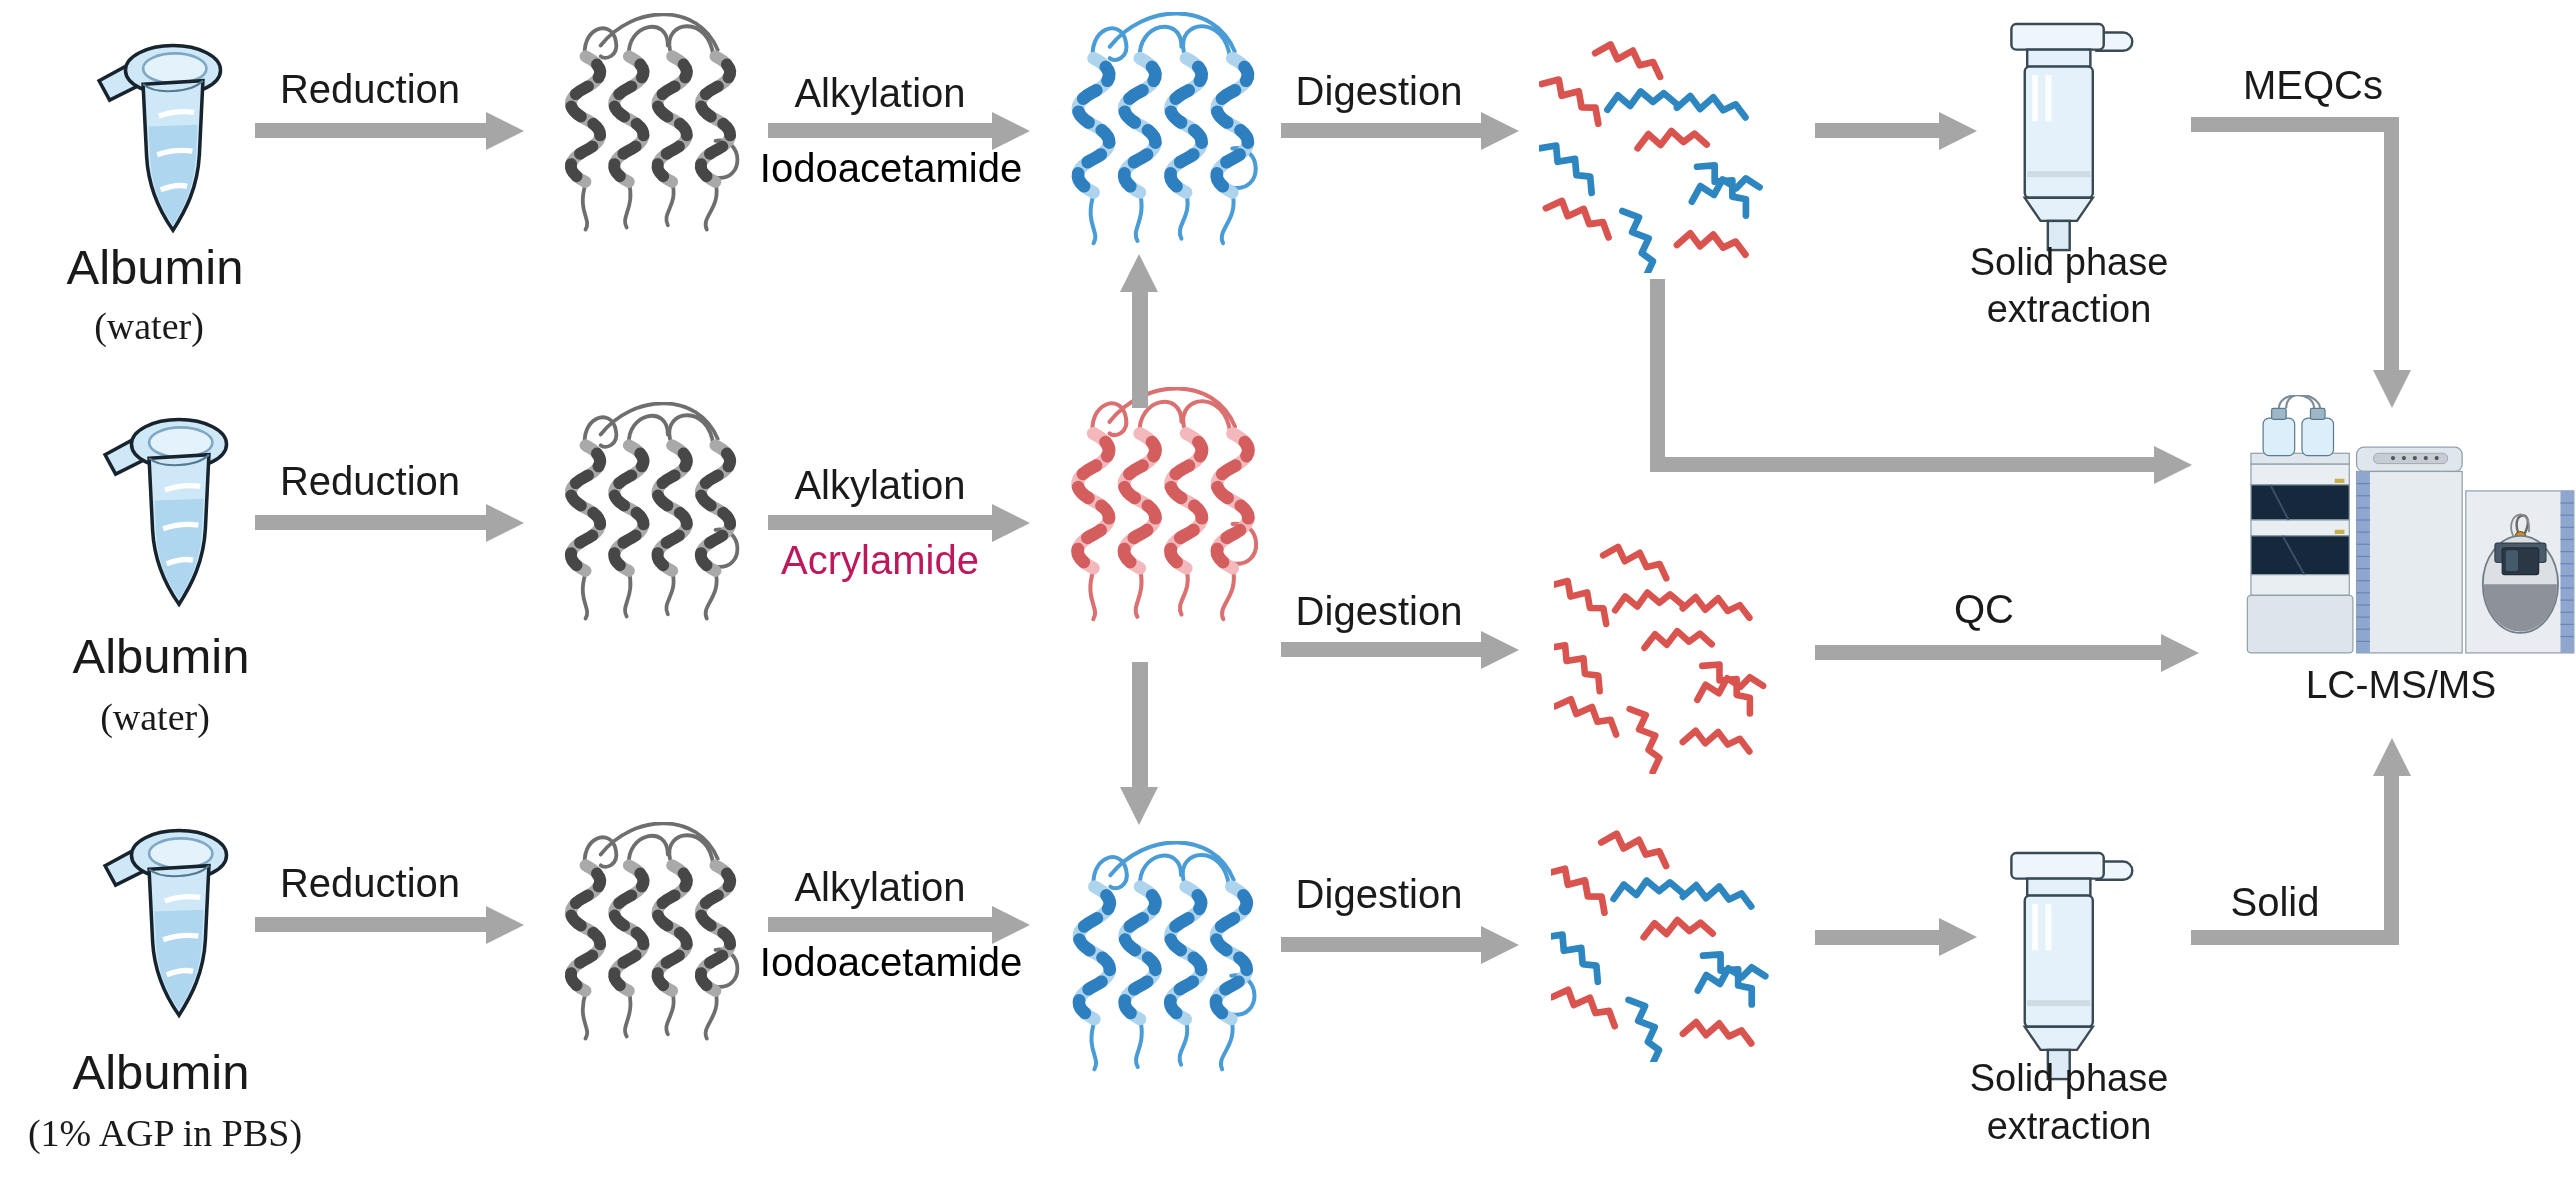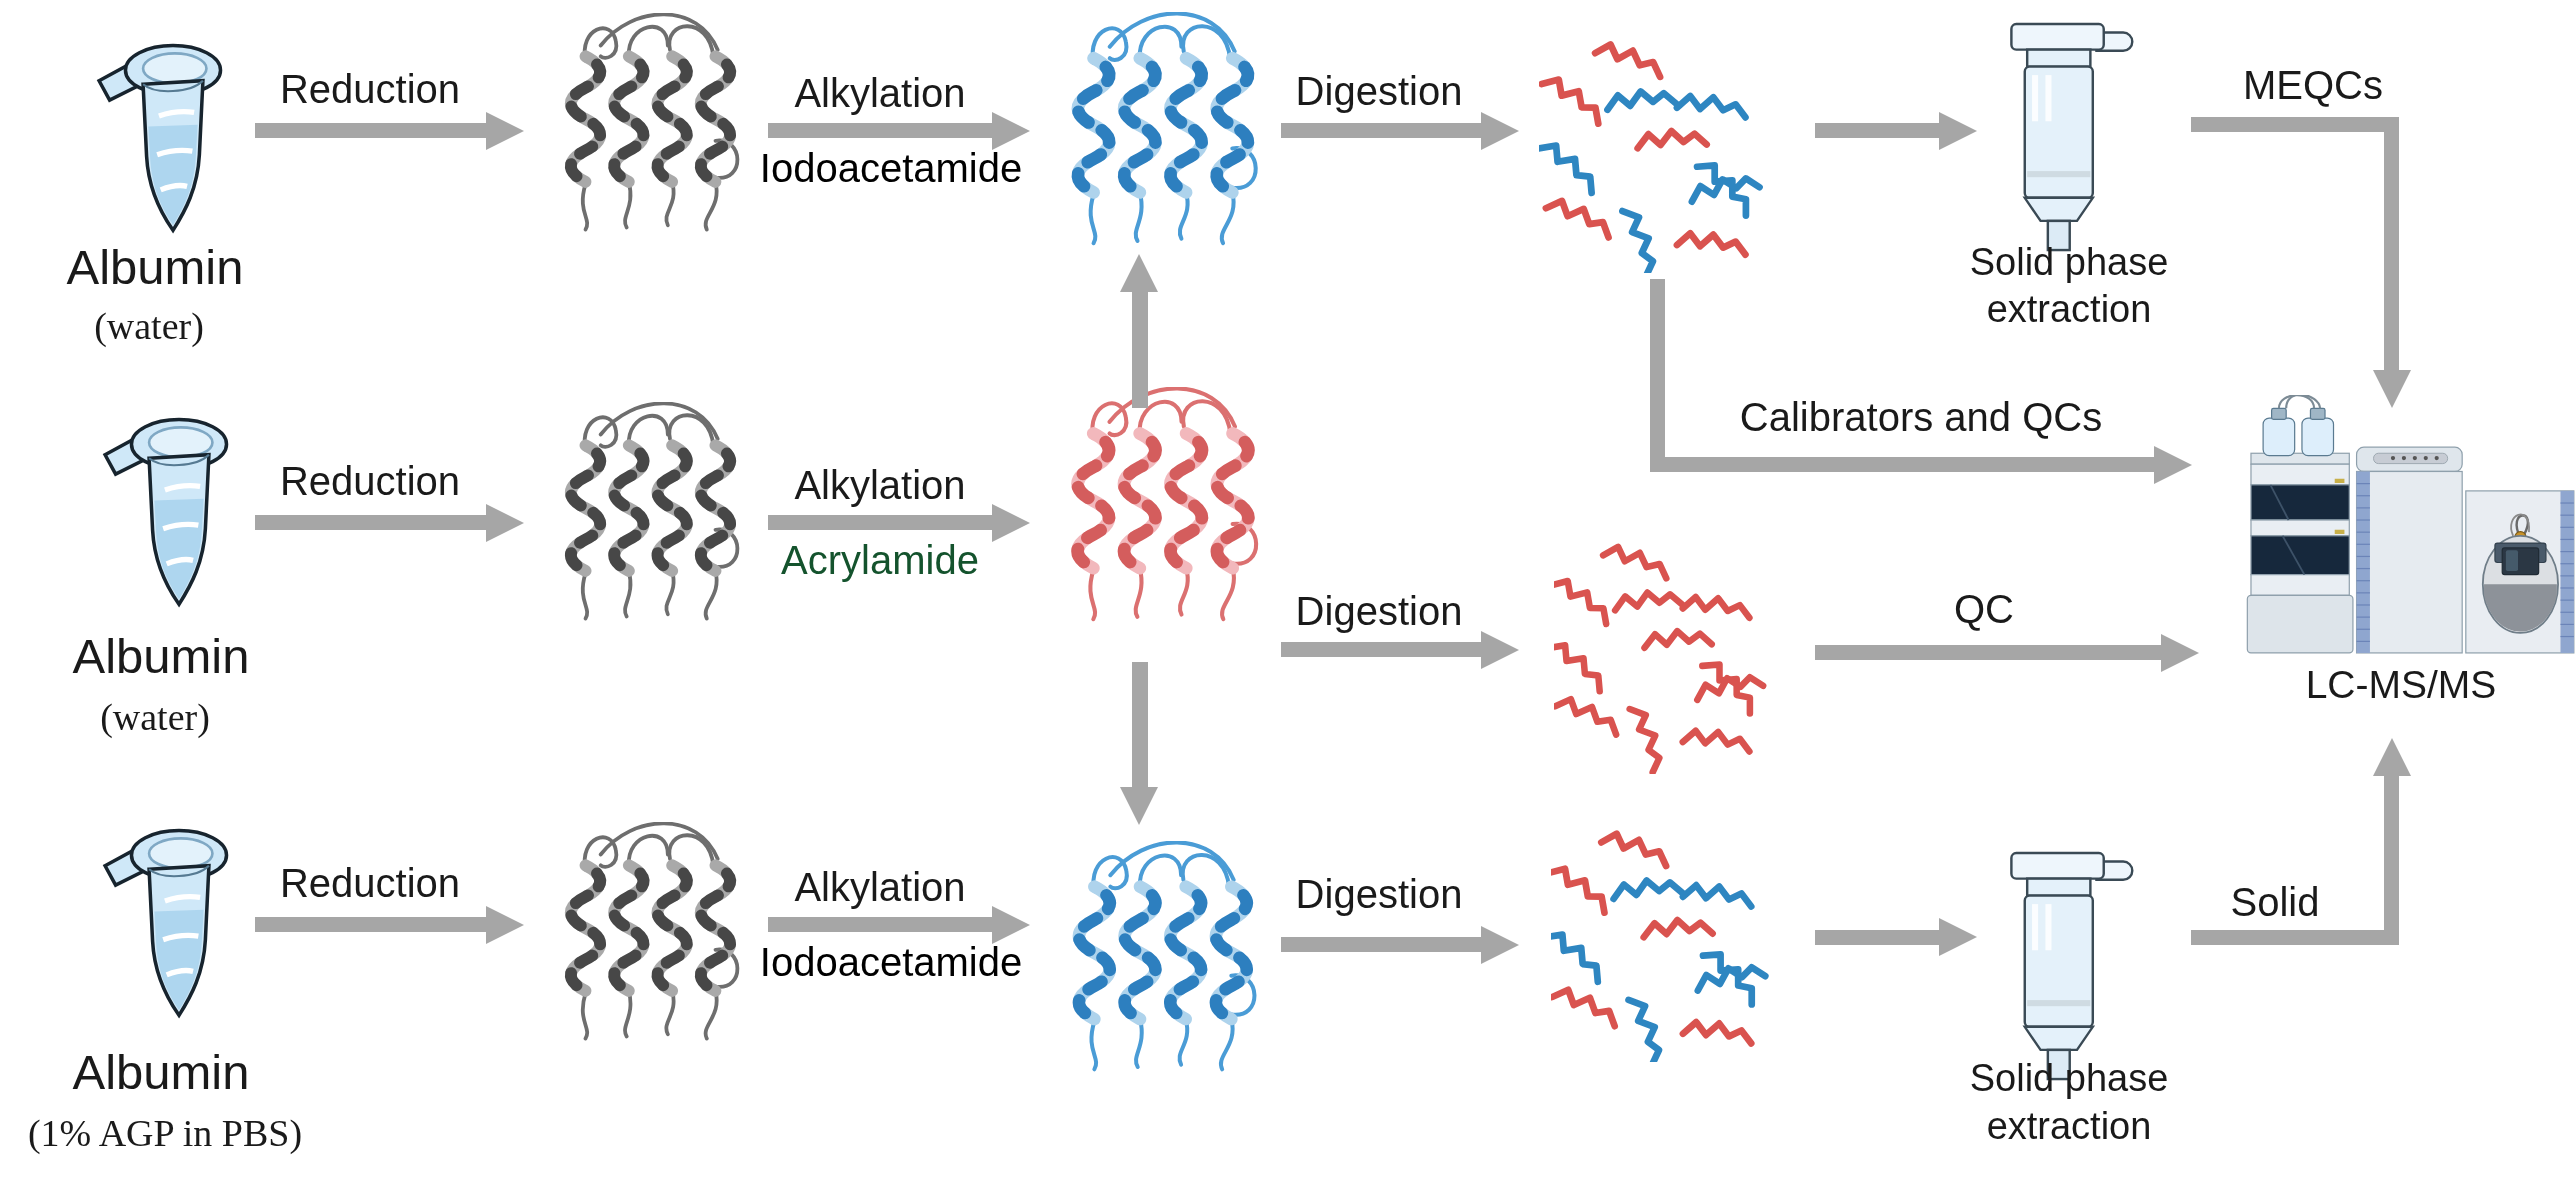--- a/index.html
+++ b/index.html
@@ -9,21 +9,21 @@
   }
   .lbl{position:absolute;white-space:nowrap;line-height:1.05;transform:translateX(-50%);text-align:center;}
   .step{font-size:40px;}
   .sample{font-size:49px;}
   .matrix{font-size:38px;font-family:Liberation Serif, serif;}
   .reagent{font-size:40px;}
   .spelbl{font-size:38px;}
   .route{font-size:40px;}
   .inst{font-size:39px;}
   .reagent-blue{color:#000000;}
-  .reagent-red{color:#14532d;}
+  .reagent-red{color:#be185d;}
 
   
   .shaft-h{position:absolute;height:14.6px;background:#a6a6a6;}
   .shaft-v{position:absolute;width:14.6px;background:#a6a6a6;}
   .head-r{position:absolute;width:0;height:0;border-top:19px solid transparent;border-bottom:19px solid transparent;border-left:38px solid #a6a6a6;}
   .head-d{position:absolute;width:0;height:0;border-left:19px solid transparent;border-right:19px solid transparent;border-top:38px solid #a6a6a6;}
   .head-u{position:absolute;width:0;height:0;border-left:19px solid transparent;border-right:19px solid transparent;border-bottom:38px solid #a6a6a6;}
 
   .icon{position:absolute;}
 
@@ -245,21 +245,20 @@
     <path class="r" transform="translate(140,205) rotate(8)" d="M0,16 L12,2 L24,14 L36,0 L48,12 L60,4 L72,16"></path>
   </svg>
 
   <div class="lbl route" style="left:1984px;top:588px">QC</div>
   <div class="shaft-h" style="left:1815px;top:645px;width:346px"></div>
   <div class="head-r" style="left:2161px;top:634px"></div>
 
   <div class="shaft-v" style="left:1650px;top:279px;height:192px"></div>
   <div class="shaft-h" style="left:1650px;top:457px;width:504px"></div>
   <div class="head-r" style="left:2154px;top:446px"></div>
-  <div class="lbl route" style="left:1921px;top:396px">Calibrators and QCs</div>
 
   <svg class="icon" style="left:91px;top:802px" width="176" height="226" viewBox="0 0 100 128">
     <path d="M8,36 L30,24 L36,36 L14,47 Z" fill="#cfe8f8" class="outline"></path>
     <ellipse cx="50" cy="30" rx="27" ry="14" fill="#cfe8f8" class="outline"></ellipse>
     <ellipse cx="51" cy="29" rx="18" ry="8.5" fill="#e3f2fb" stroke="#7fa8c4" stroke-width="1.5"></ellipse>
     <path d="M33,38 L67,36 L65,78 C64,97 57,110 50,121 C43,111 36,98 35,79 Z" fill="#cfe8f8" class="outline"></path>
     <path d="M36,62 L64,61 L63,79 C62,97 56,108 50,118 C44,109 38,98 37,80 Z" fill="#aed6ef"></path>
     <path d="M33,38 C40,44 60,43 67,36" fill="none" stroke="#567a92" stroke-width="1.2"></path>
     <path d="M42,56 C48,54 56,53 62,54" fill="none" stroke="#ffffff" stroke-width="3"></path>
     <path d="M41,78 C47,76 55,75 61,76" fill="none" stroke="#ffffff" stroke-width="3"></path>

